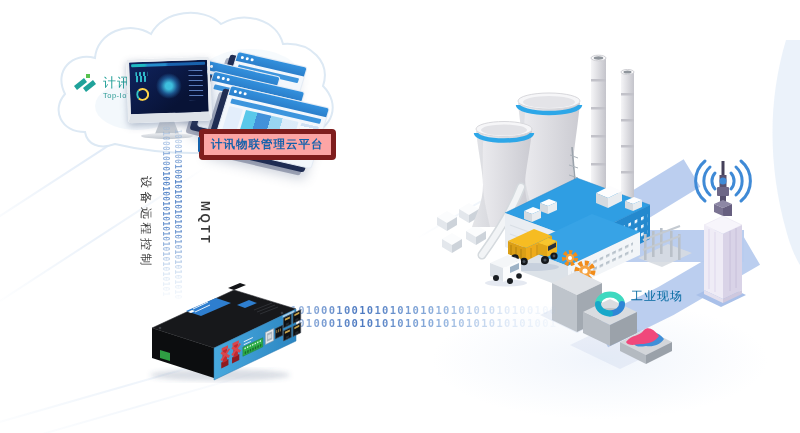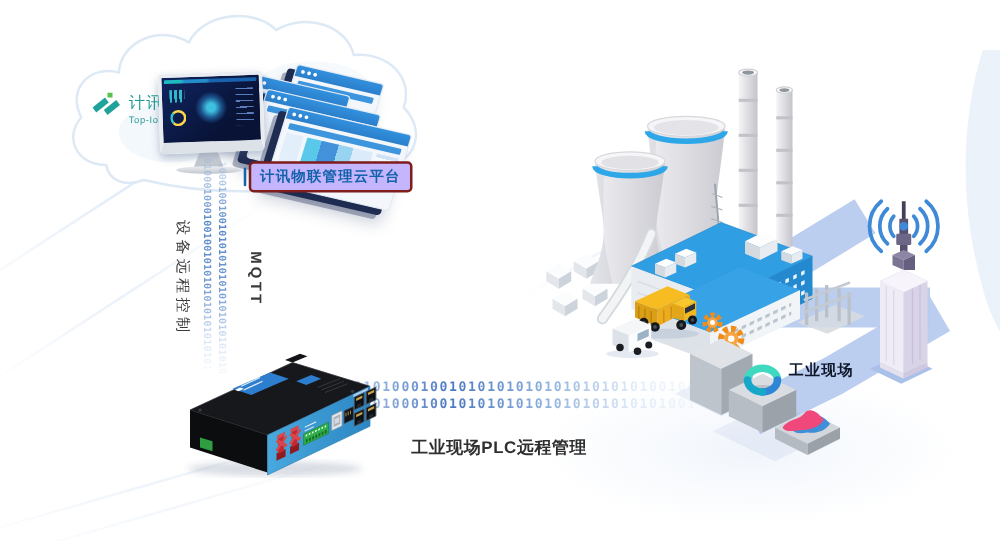--- a/index.html
+++ b/index.html
@@ -53,21 +53,21 @@
   .scr-lines{position:absolute;right:5px;top:10px;width:14px;height:30px;
     background:repeating-linear-gradient(rgba(110,150,220,.8) 0 1px,transparent 1px 5px);}
   .imac-stand{left:155px;top:119px;width:24px;height:15px;z-index:5;
     clip-path:polygon(24% 0,76% 0,100% 100%,0 100%);
     background:linear-gradient(#dadee3,#bfc5cc);}
   .imac-base{left:141px;top:133px;width:52px;height:6px;border-radius:50%;z-index:5;
     background:linear-gradient(#eceef1,#c2c8cf);}
   .imac-shadow{left:133px;top:139px;width:70px;height:7px;border-radius:50%;
     background:radial-gradient(ellipse,rgba(120,140,170,.28),transparent 70%);}
   
-  .platform-label{left:199px;top:129px;z-index:8;background:#c4b5fd;border:2px solid #7f1d1d;
+  .platform-label{left:199px;top:129px;z-index:8;background:#fca5a5;border:5px solid #7f1d1d;
     border-radius:4px;padding:3px 7px;color:#1462ac;font-size:11.5px;font-weight:700;
     letter-spacing:1px;white-space:nowrap;}
   .platform-label::before{content:'';position:absolute;left:-6px;top:3px;bottom:3px;width:2px;
     background:#1462ac;border-radius:1px;}
   
   .vrot{position:absolute;transform-origin:0 0;transform:rotate(90deg);white-space:nowrap;z-index:7;}
   .device-label{left:154px;top:176px;font-size:12px;font-weight:500;color:#3a3a3a;letter-spacing:3.5px;}
   .mqtt-label{left:212px;top:201px;font-size:12px;font-weight:700;color:#3a3a3a;letter-spacing:2.5px;}
   .vbinary{font-family:"DejaVu Sans Mono",monospace;font-size:8px;font-weight:700;letter-spacing:.2px;
     background:linear-gradient(90deg,rgba(150,185,225,.3),rgba(78,128,198,.95) 30%,rgba(78,128,198,.8) 60%,rgba(150,185,225,.35) 85%,rgba(170,200,235,.1));
@@ -75,21 +75,21 @@
   .vb1{left:170px;top:126px;}
   .vb2{left:182px;top:129px;}
   .hbinary{position:absolute;font-family:"DejaVu Sans Mono",monospace;font-size:10.5px;font-weight:700;
     letter-spacing:1.3px;white-space:nowrap;z-index:6;
     background:linear-gradient(90deg,rgba(120,160,215,.6),rgba(55,105,185,.9) 28%,rgba(90,140,205,.65) 58%,rgba(150,185,230,.28) 82%,rgba(175,205,240,.08));
     -webkit-background-clip:text;background-clip:text;color:transparent;}
   .hb1{left:283px;top:304px;}
   .hb2{left:283px;top:317px;}
   
   .plc-caption{left:329px;top:349px;z-index:8;font-size:13.5px;font-weight:600;color:#2f2f2f;letter-spacing:.5px;}
-  .site-label{left:631px;top:288px;z-index:9;font-size:12px;font-weight:700;color:#0f172a;letter-spacing:1px;text-align:right;}
+  .site-label{left:631px;top:288px;z-index:9;font-size:12px;font-weight:400;color:#0369a1;letter-spacing:1px;text-align:right;}
   
   .router-svg{left:136px;top:276px;z-index:7;}
   .factory-svg{left:420px;top:15px;z-index:5;}
 </style>
 </head>
 <body>
 
 <div class="stage">
 
   <div class="streak s1"></div>
@@ -166,21 +166,20 @@
   <div class="abs platform-label">计讯物联管理云平台</div>
 
   <div class="vrot device-label">设备远程控制</div>
   <div class="vrot vbinary vb1">0100010001001001010101010101010101</div>
   <div class="vrot vbinary vb2">1000100100101010101010101010101010</div>
   <div class="vrot mqtt-label">MQTT</div>
 
   <div class="hbinary hb1">010100010010101010101010101010100100</div>
   <div class="hbinary hb2">010100010010101010101010101010101001</div>
 
-  <div class="abs plc-caption">工业现场PLC远程管理</div>
 
   <svg class="abs router-svg" width="168" height="108" viewBox="0 0 168 108">
     <defs>
       <linearGradient id="pgrad" x1="0" y1="0" x2="1" y2="0">
         <stop offset="0" stop-color="#48a9de"></stop>
           <stop offset="1" stop-color="#2c86c2"></stop>
       </linearGradient>
       <filter id="soft">
           <feGaussianBlur stdDeviation="2.5"></feGaussianBlur>
         </filter>

